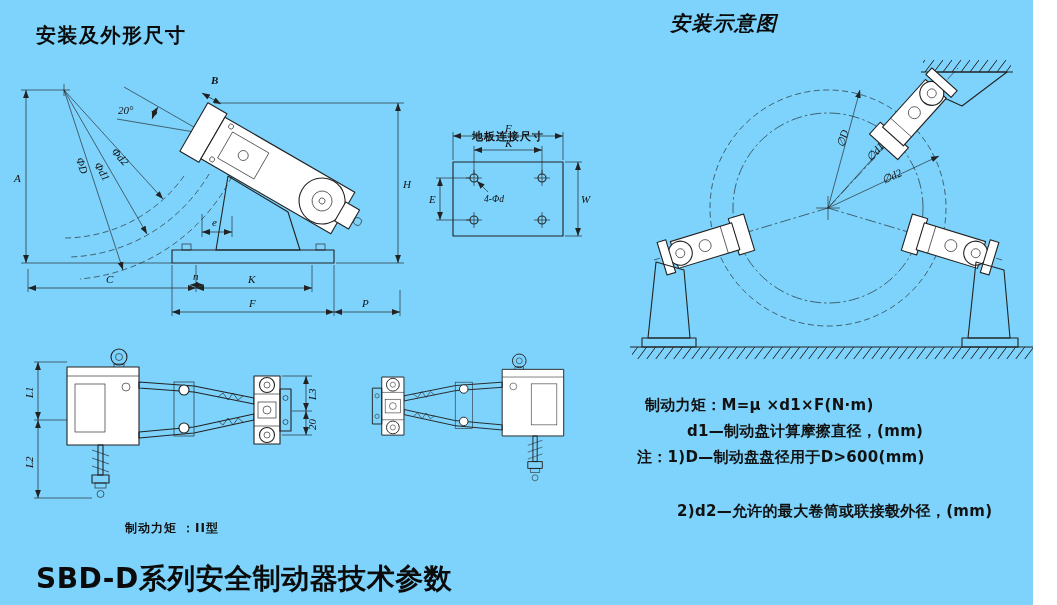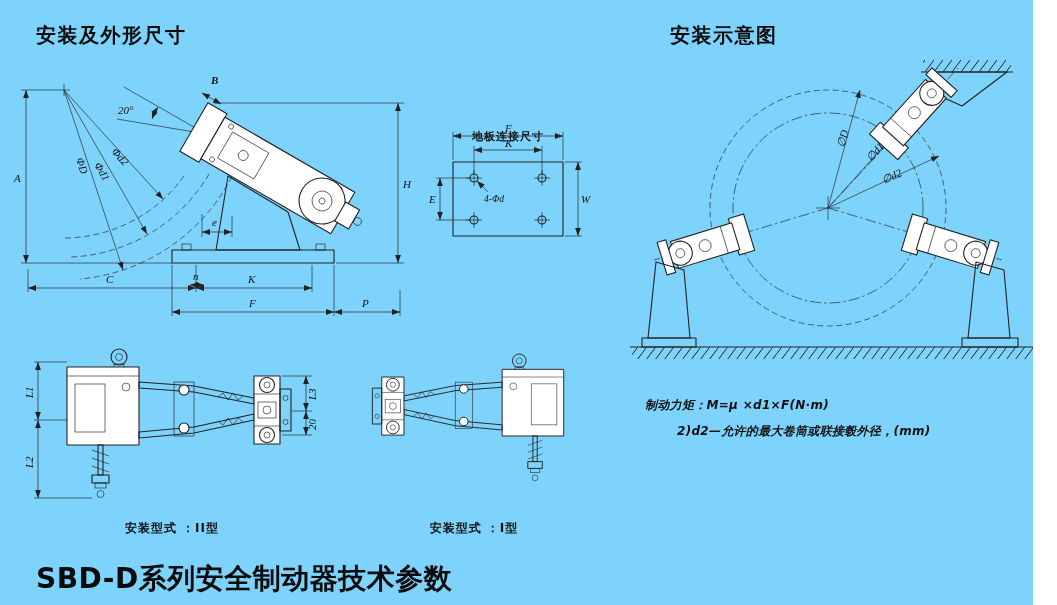--- a/index.html
+++ b/index.html
@@ -5,44 +5,44 @@
   * { box-sizing: border-box; margin: 0; padding: 0; }
   html,body { background:#ffffff; }
   .canvas {
     position: relative; width: 1033px; height: 605px; background: #7dd3fc;
     font-family: "DejaVu Sans", sans-serif; color: #111; overflow: hidden;
   }
   .hd { position: absolute; font-weight: bold; font-size: 20px; letter-spacing: 1.5px; color: #0b0b0b; }
   .hd-bottom { font-size: 28px; letter-spacing: 0.5px; }
   .subtitle { position: absolute; font-size: 11px; font-weight: bold; letter-spacing: 1px; text-align: center; }
   .cap { position: absolute; font-size: 12px; font-weight: bold; letter-spacing: 1px; text-align: center; }
-  .formulas { position: absolute; left: 637px; top: 392px; font-size: 12px; line-height: 26px; font-weight: 600; letter-spacing: 0.3px; font-style: italic; }
+  .formulas { position: absolute; left: 637px; top: 392px; font-size: 15px; line-height: 26px; font-weight: 600; letter-spacing: 0.3px; }
   .fl.p8  { padding-left: 8px; }
   .fl.p50 { padding-left: 50px; }
   .fl.p55 { padding-left: 55px; }
   .fl.p0  { padding-left: 0; }
-  .fl.p40 { padding-left: 40px; }
+  .fl.p40 { padding-left: 40px; margin-top: 28px; }
   svg { position: absolute; overflow: visible; }
   svg .ln { stroke:#222; stroke-width:1.1; fill:none; stroke-linejoin:round; }
   svg .fw { stroke:#222; stroke-width:1.1; fill:#ffffff; stroke-linejoin:round; }
   svg .tn { stroke:#222; stroke-width:0.65; fill:none; }
   svg .dm { stroke:#222; stroke-width:0.7; fill:none; }
   svg .dsh  { stroke-dasharray: 6 3.5; }
   svg .ddot { stroke-dasharray: 11 3 2.5 3; }
   svg text { font: italic 11px "Liberation Serif", serif; fill:#111; }
   svg text.bd { font-weight: bold; }
   svg text.sm { font-size: 9.5px; }
 </style>
 </head>
 <body>
 
 <div class="canvas">
 
   <div class="hd" style="left:36px; top:22px;">安装及外形尺寸</div>
-  <div class="hd" style="left:670px; top:22px;">安装示意图</div>
+  <div class="hd" style="left:670px; top:10px;font-style:italic;">安装示意图</div>
   <div class="hd hd-bottom" style="left:36px; top:560px;">SBD-D系列安全制动器技术参数</div>
 
   <svg style="left:6px; top:64px;" width="420" height="280" viewBox="0 0 420 280">
     <defs>
       <marker id="mA" markerWidth="9" markerHeight="8" refX="8" refY="3.5" orient="auto-start-reverse" markerUnits="userSpaceOnUse">
         <path d="M0,0.6 L8,3.5 L0,6.4 Z" fill="#222"></path>
       </marker>
     </defs>
 
     <g>
@@ -224,21 +224,21 @@
     <text transform="translate(11,126) rotate(-90)">L2</text>
 
     <line class="tn" x1="260" y1="34" x2="290" y2="34"></line>
     <line class="tn" x1="270" y1="69" x2="290" y2="69"></line>
     <line class="tn" x1="260" y1="93" x2="290" y2="93"></line>
     <line class="dm" x1="284" y1="34" x2="284" y2="69" marker-start="url(#mC)" marker-end="url(#mC)"></line>
     <line class="dm" x1="284" y1="69" x2="284" y2="93" marker-start="url(#mC)" marker-end="url(#mC)"></line>
     <text transform="translate(294,58) rotate(-90)">L3</text>
     <text transform="translate(294,88) rotate(-90)">20</text>
   </svg>
-  <div class="cap" style="left:22px; top:520px; width:300px;">安装型式 ：II型</div>
+  <div class="cap" style="left:22px; top:520px; width:300px;">制动力矩 ：II型</div>
 
   <svg style="left:345px; top:348px;" width="258" height="158" viewBox="0 0 300 185">
     <g transform="translate(300,0) scale(-1,1)">
       <circle class="ln" cx="97" cy="15" r="8"></circle>
       <circle class="tn" cx="97" cy="15" r="3.5"></circle>
       <rect class="tn" x="92" y="22" width="10" height="4"></rect>
       <rect class="fw" x="45" y="25" width="72" height="78"></rect>
       <line class="tn" x1="45" y1="34" x2="117" y2="34"></line>
       <rect class="tn" x="53" y="42" width="30" height="48"></rect>
       <circle class="tn" cx="104" cy="45" r="4"></circle>
@@ -263,21 +263,20 @@
       <circle class="tn" cx="263.5" cy="80" r="2.5"></circle>
       <rect class="ln" x="76" y="103" width="5" height="30"></rect>
       <line class="tn" x1="70" y1="108" x2="87" y2="114"></line>
       <line class="tn" x1="70" y1="116" x2="87" y2="122"></line>
       <line class="tn" x1="70" y1="124" x2="87" y2="130"></line>
       <rect class="ln" x="70" y="133" width="17" height="8"></rect>
       <rect class="tn" x="73" y="141" width="11" height="5"></rect>
       <circle class="tn" cx="78.5" cy="152" r="3.5"></circle>
     </g>
   </svg>
-  <div class="cap" style="left:345px; top:520px; width:258px;">安装型式 ：I型</div>
 
   <svg style="left:628px; top:48px;" width="425" height="342" viewBox="0 0 425 342">
     <defs>
       <marker id="mE" markerWidth="9" markerHeight="8" refX="8" refY="3.5" orient="auto-start-reverse" markerUnits="userSpaceOnUse">
         <path d="M0,0.6 L8,3.5 L0,6.4 Z" fill="#222"></path>
       </marker>
       <pattern id="hp" patternUnits="userSpaceOnUse" width="9" height="12">
         <line x1="9" y1="0" x2="0" y2="12" stroke="#222" stroke-width="1"></line>
       </pattern>
     </defs>
@@ -339,16 +338,18 @@
       <polygon class="ln" points="348,214 376,222 382,290 340,290"></polygon>
       <rect class="ln" x="334" y="290" width="56" height="9"></rect>
     </g>
 
     <rect x="4" y="299" width="414" height="12" fill="url(#hp)"></rect>
     <line class="ln" x1="2" y1="299" x2="420" y2="299"></line>
   </svg>
 
   <div class="formulas">
     <div class="fl p8">制动力矩：M=μ ×d1×F(N·m)</div>
+    <div class="fl p50">d1—制动盘计算摩擦直径，(mm)</div>
+    <div class="fl p0">注：1)D—制动盘盘径用于D&gt;600(mm)</div>
     <div class="fl p40">2)d2—允许的最大卷筒或联接毂外径，(mm)</div>
   </div>
 
 </div>
 
 </body></html>

